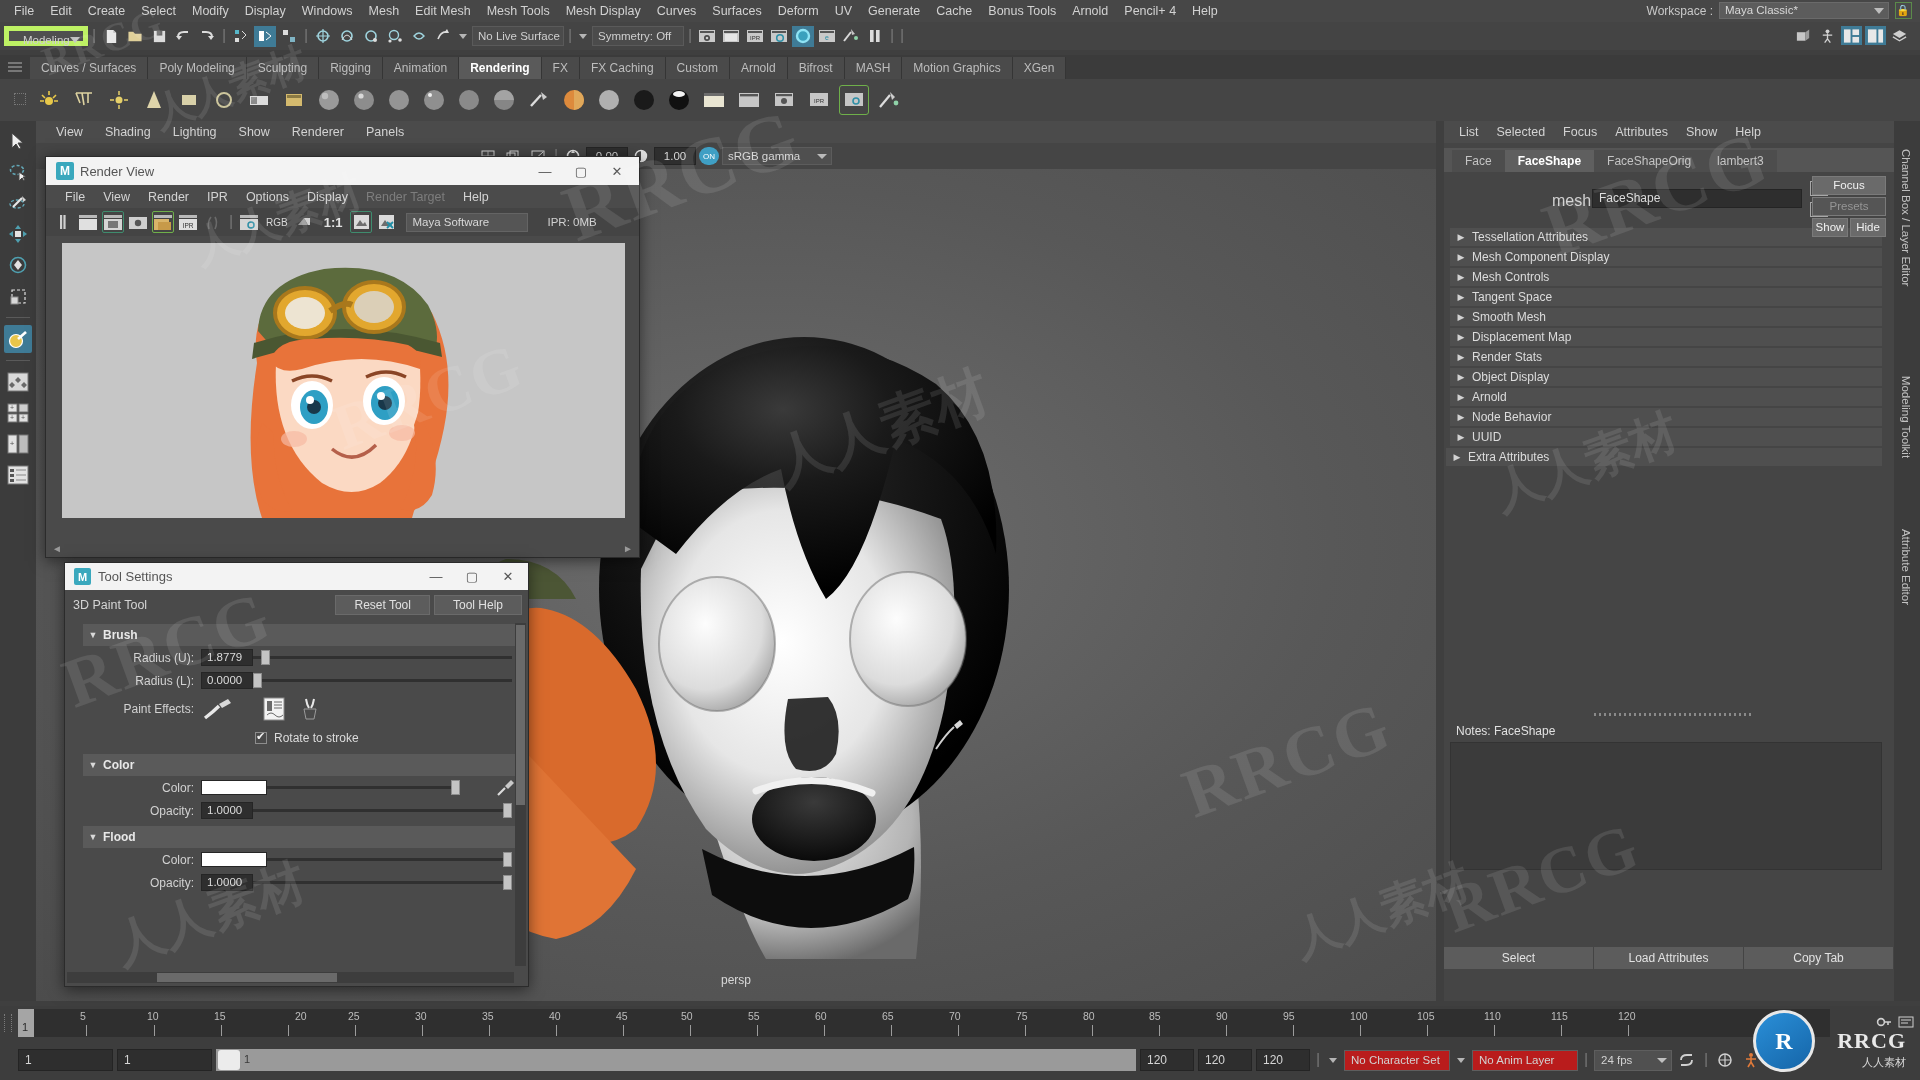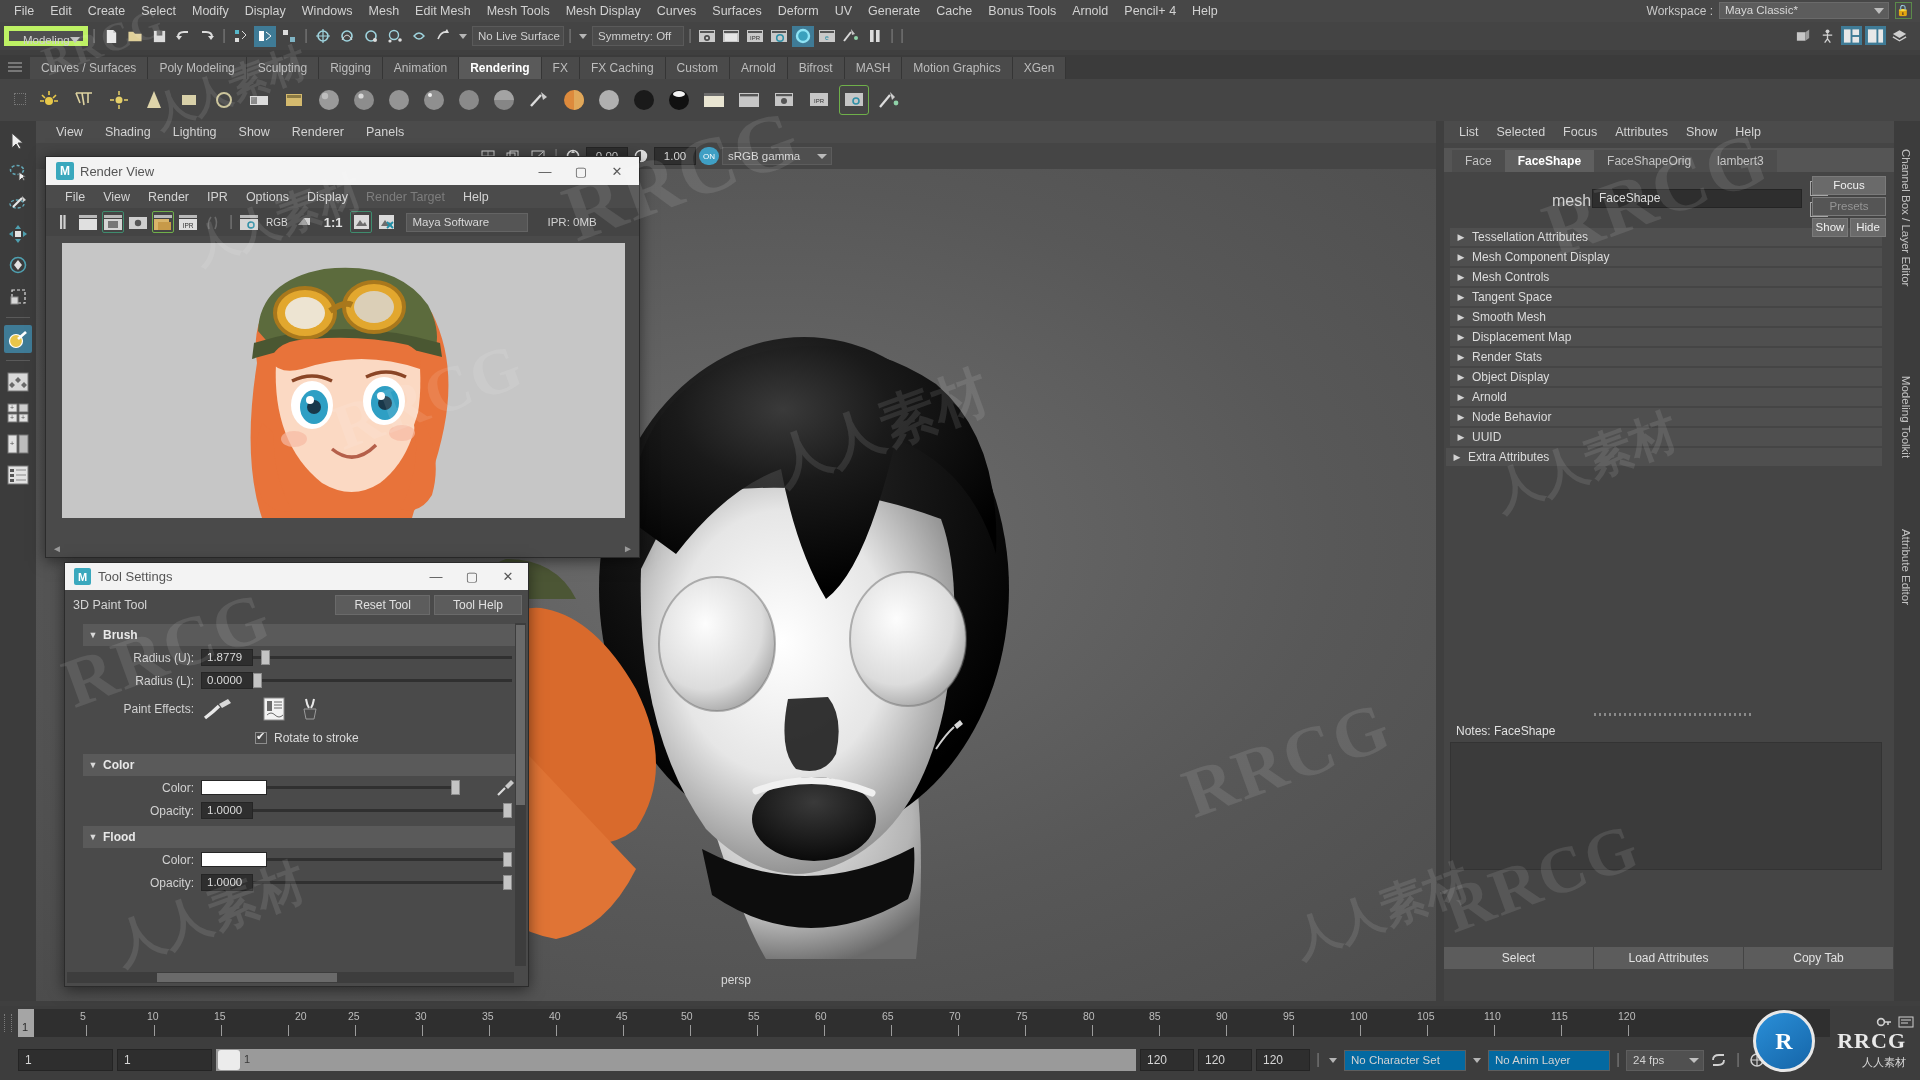--- a/index.html
+++ b/index.html
@@ -221,21 +221,21 @@
   .rfld { width:95px; height:22px; background:#2e2e2e; border:1px solid #242424; color:#d6d6d6;
     font-size:12px; padding-left:6px; line-height:20px; }
   .rangetrk { width:920px; height:22px; background:#9a9a9a; position:relative; }
   .rangetrk .hl { position:absolute; left:2px; top:1px; width:22px; height:20px; background:#ececec;
     border-radius:3px; }
   .rangetrk .n { position:absolute; left:28px; top:4px; font-size:11px; color:#3a3a3a; }
   .rfld2 { width:54px; height:22px; background:#2e2e2e; border:1px solid #242424; color:#d6d6d6;
     font-size:12px; padding-left:6px; line-height:20px; }
   .pbtn { width:22px; height:22px; display:flex; align-items:center; justify-content:center;
     color:#d0d0d0; font-size:11px; }
-  .cset { width:122px; height:21px; background:#0369a1; border:1px solid #5e5e5e; color:#d2d2d2;
+  .cset { width:106px; height:21px; background:#b91c1c; border:1px solid #5e5e5e; color:#d2d2d2;
     font-size:11.5px; padding-left:6px; line-height:19px; }
   .fps { width:78px; height:21px; background:#505050; border:1px solid #5e5e5e; color:#d2d2d2;
     font-size:11.5px; padding-left:6px; line-height:19px; position:relative; }
   .fps .car { position:absolute; right:4px; top:7px; border-left:5px solid transparent;
     border-right:5px solid transparent; border-top:5px solid #c0c0c0; }
 
   
   .wm { position:absolute; font-family:"Liberation Serif", serif; font-weight:bold;
     color:rgba(255,255,255,.10); pointer-events:none; transform:rotate(-20deg);
     letter-spacing:2px; user-select:none; }

